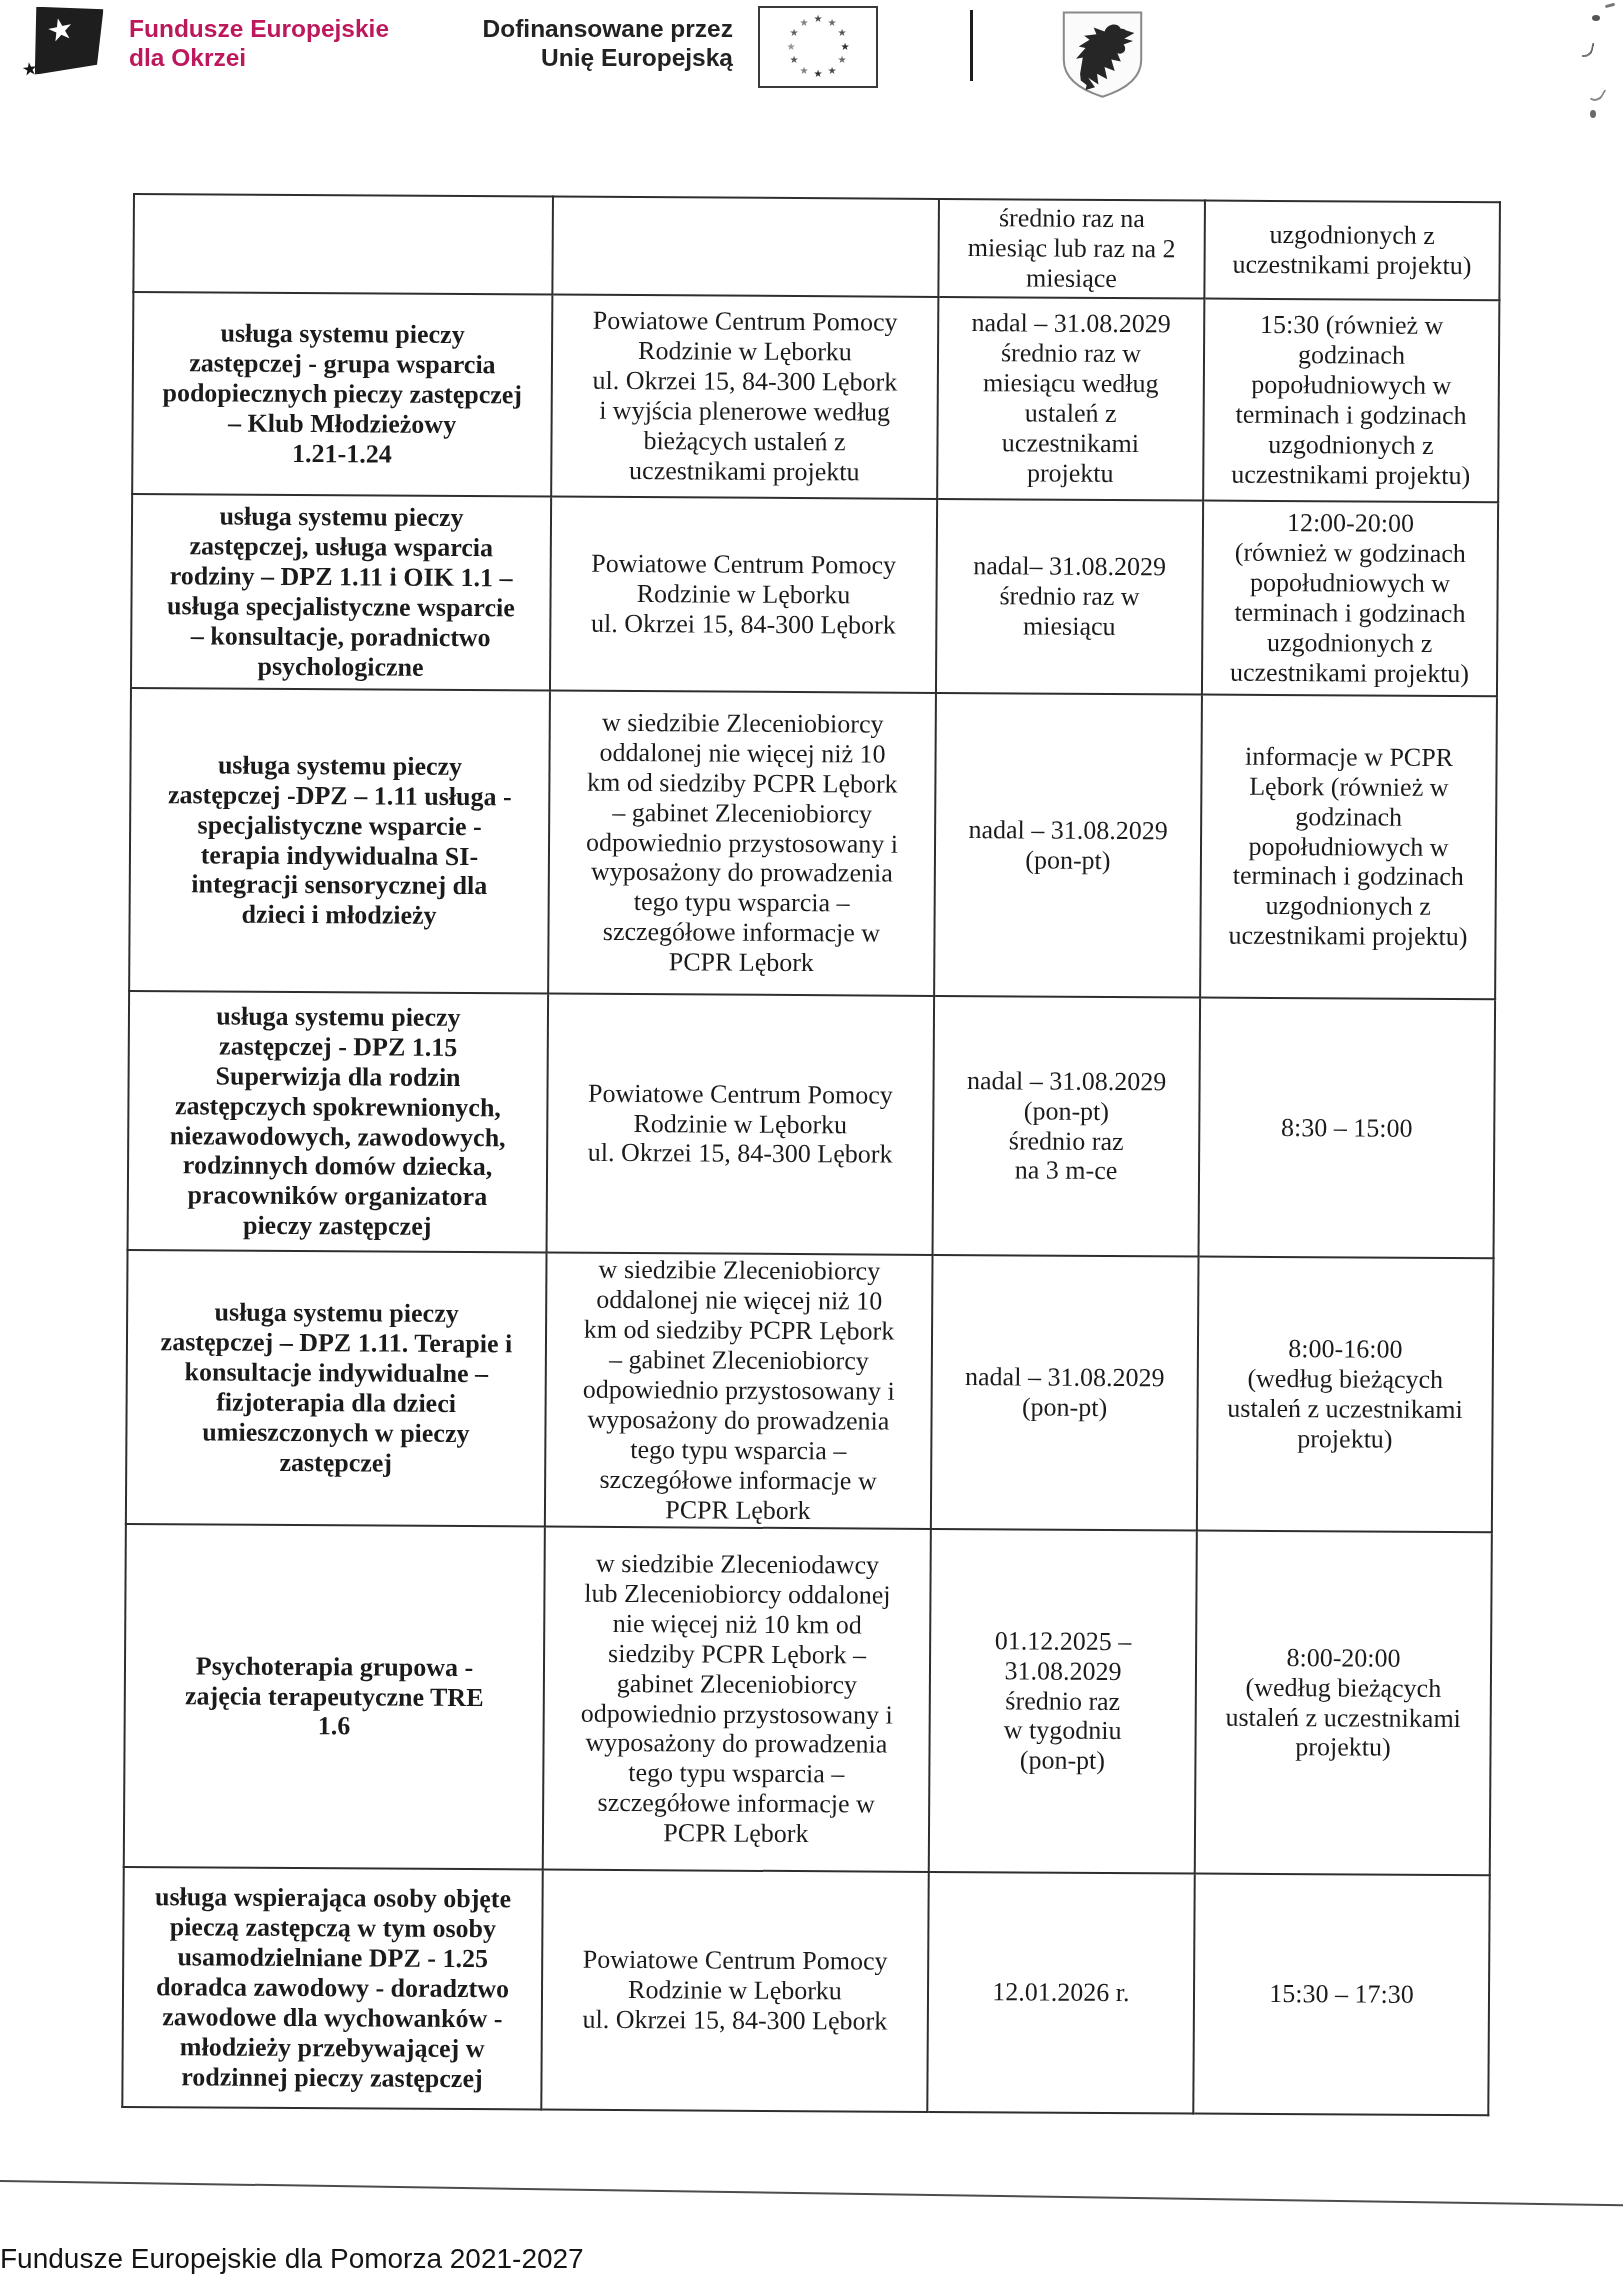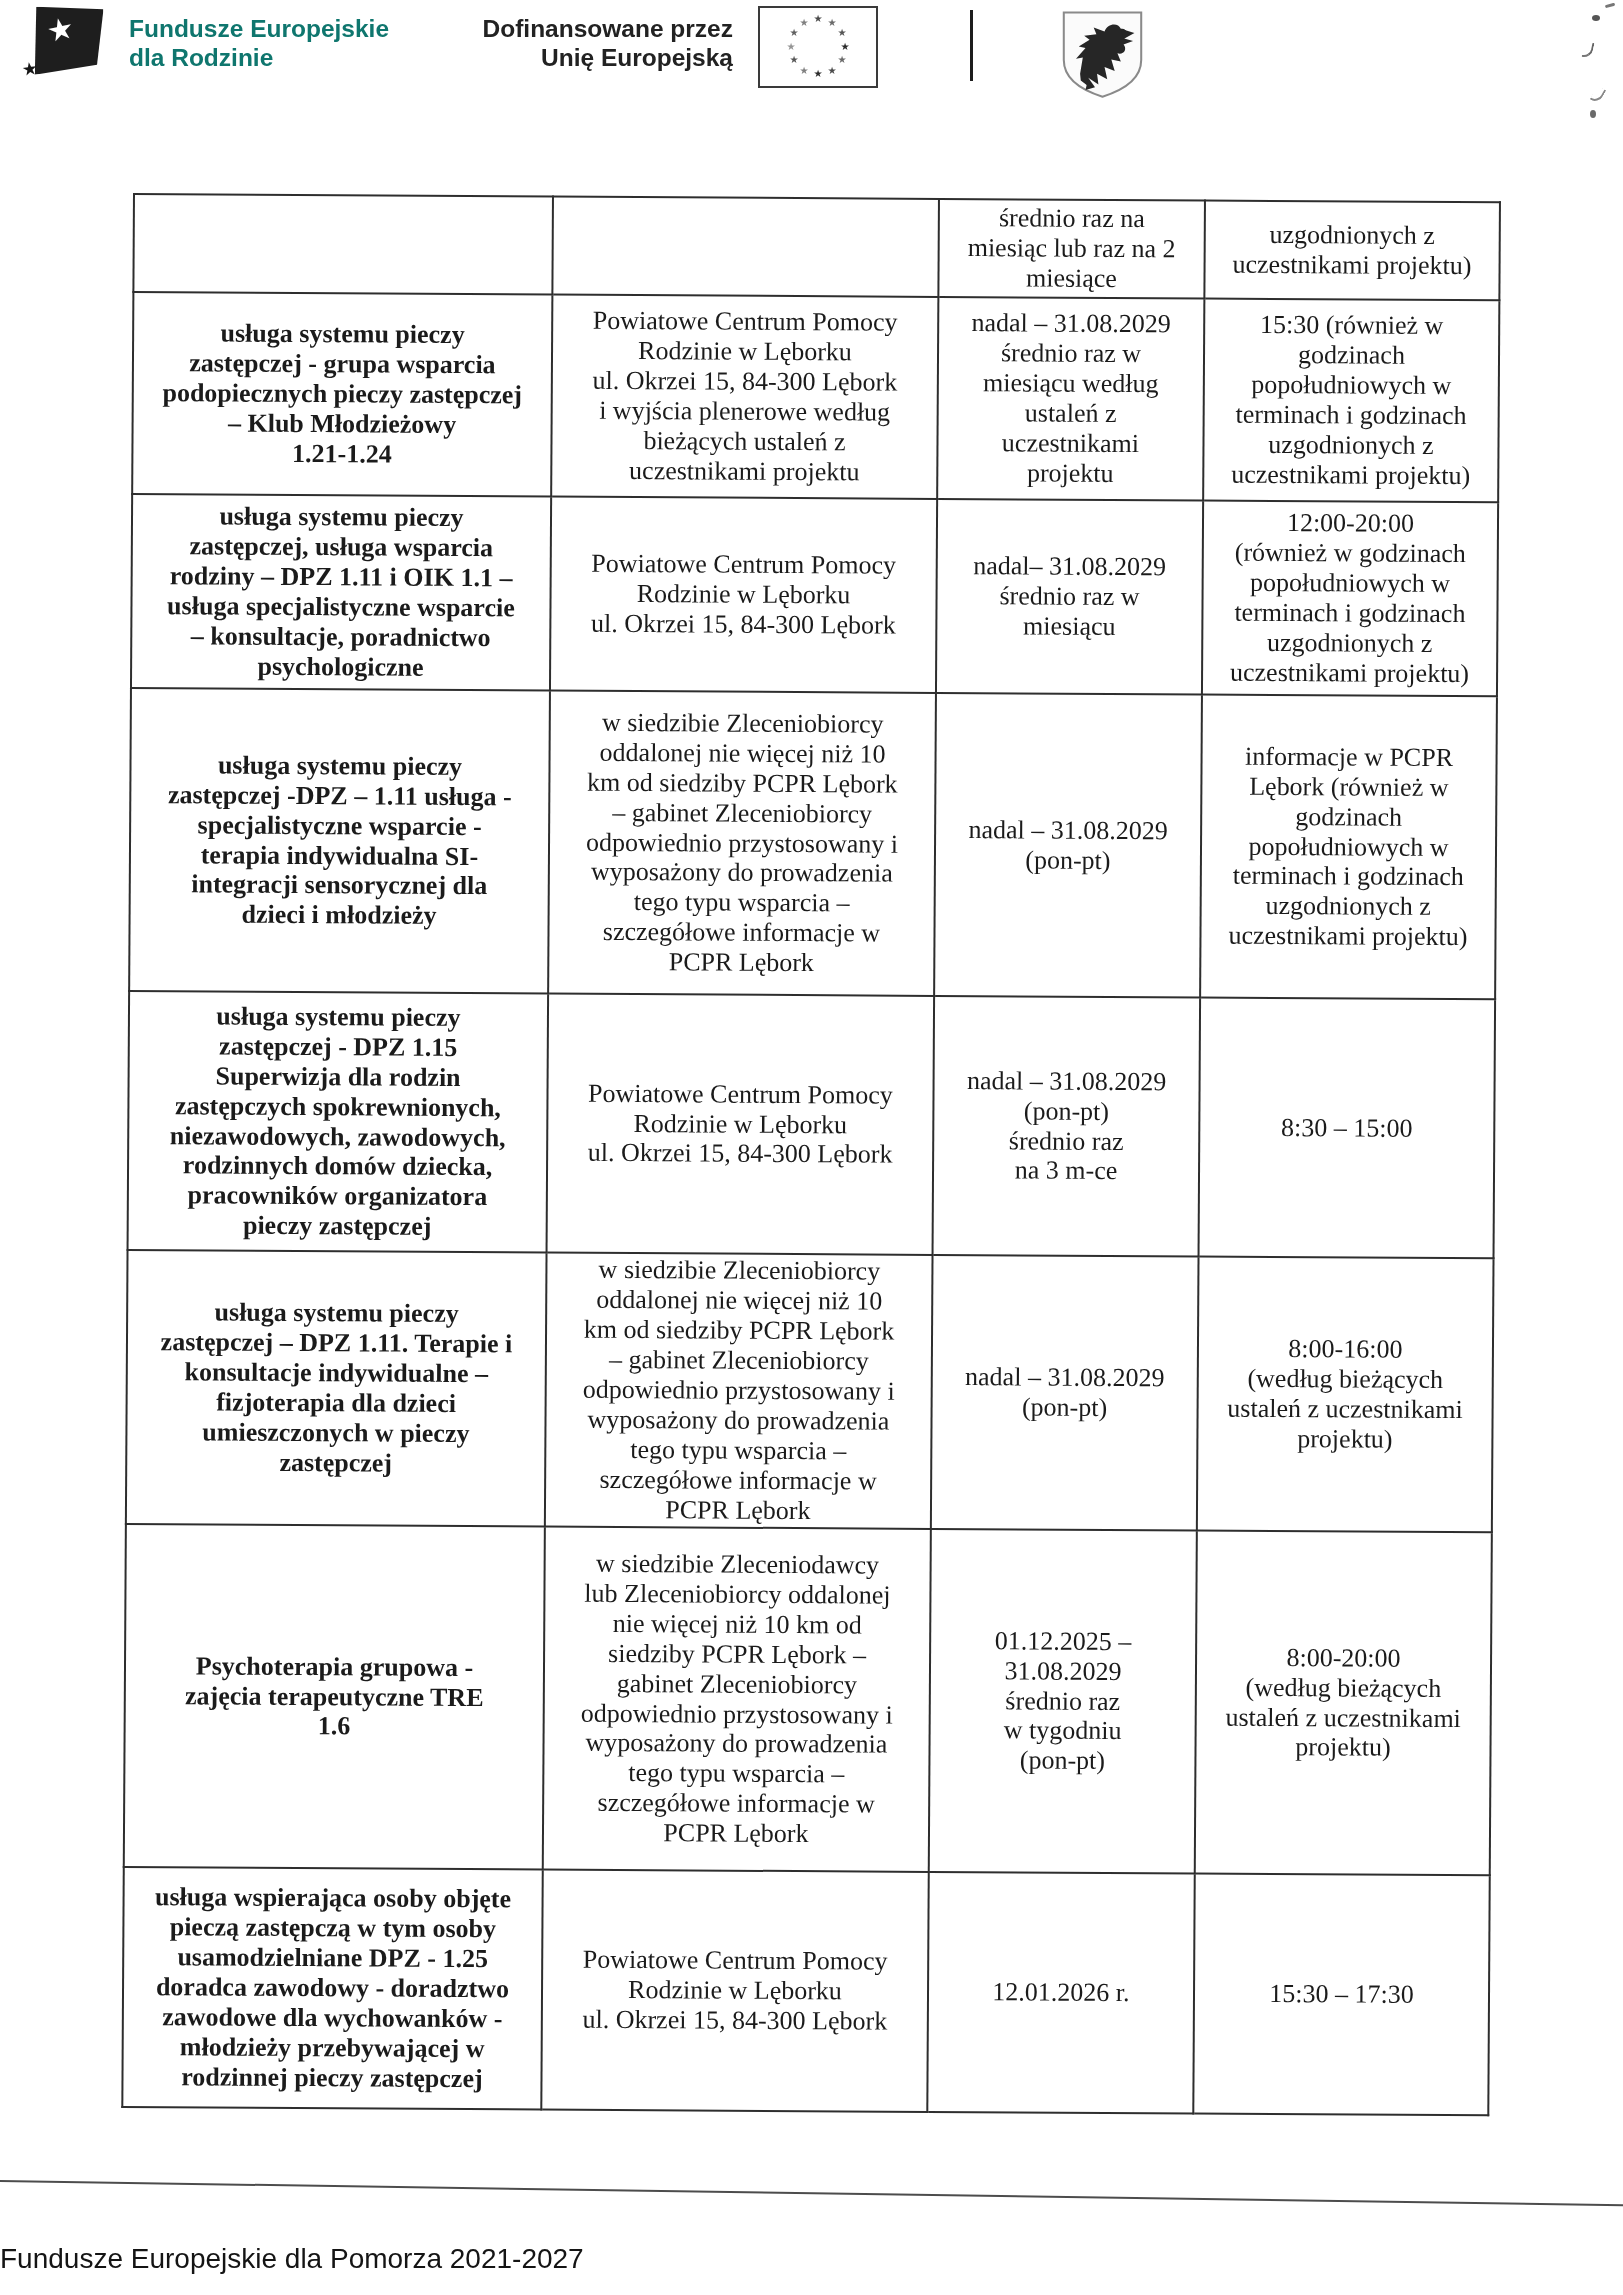--- a/index.html
+++ b/index.html
@@ -20,21 +20,21 @@
     background:#1e1e1e;
     clip-path:polygon(7% 0%, 100% 9%, 87% 90%, 0% 100%);
     transform:rotate(-3deg);
   }
   .fe-star-white{position:absolute;left:17.7px;top:11px;font-size:30px;color:#ffffff;transform:rotate(-12deg);line-height:1;}
   .fe-star-black{position:absolute;left:-6.8px;top:57px;font-size:17.7px;color:#161616;transform:rotate(-8deg);line-height:1;}
 
   .brand-text{
     position:absolute;left:129px;top:13.6px;
     font-family:"Liberation Sans", sans-serif;font-weight:bold;
-    font-size:24.5px;line-height:1.2;color:#0f766e;
+    font-size:24.5px;line-height:1.2;color:#be185d;
   }
   .funding-text{
     position:absolute;left:447px;top:13.6px;width:286px;text-align:right;
     font-family:"Liberation Sans", sans-serif;font-weight:bold;
     font-size:24.5px;line-height:1.2;color:#222;
   }
 
   .eu-flag{
     position:absolute;left:758px;top:5.5px;width:116px;height:78px;
     background:#fff;border:2.7px solid #3a3a3a;
@@ -97,21 +97,21 @@
 <div class="page">
 
   <div class="fe-logo">
     <div class="fe-flag"></div>
     <span class="fe-star-white">★</span>
     <span class="fe-star-black">★</span>
   </div>
 
   <div class="brand-text">
     <div>Fundusze Europejskie</div>
-    <div>dla Rodzinie</div>
+    <div>dla Okrzei</div>
   </div>
 
   <div class="funding-text">
     <div>Dofinansowane przez</div>
     <div>Unię Europejską</div>
   </div>
 
   <div class="eu-flag">
     <span class="st" style="left:85px;top:39px">★</span>
     <span class="st" style="left:82px;top:52px;opacity:.7">★</span>

